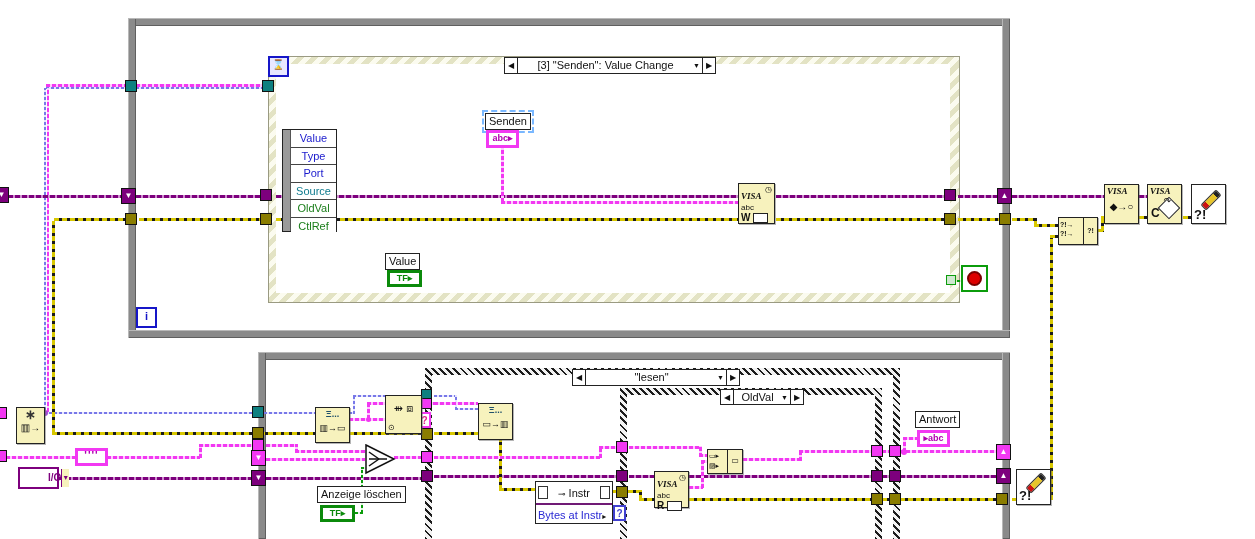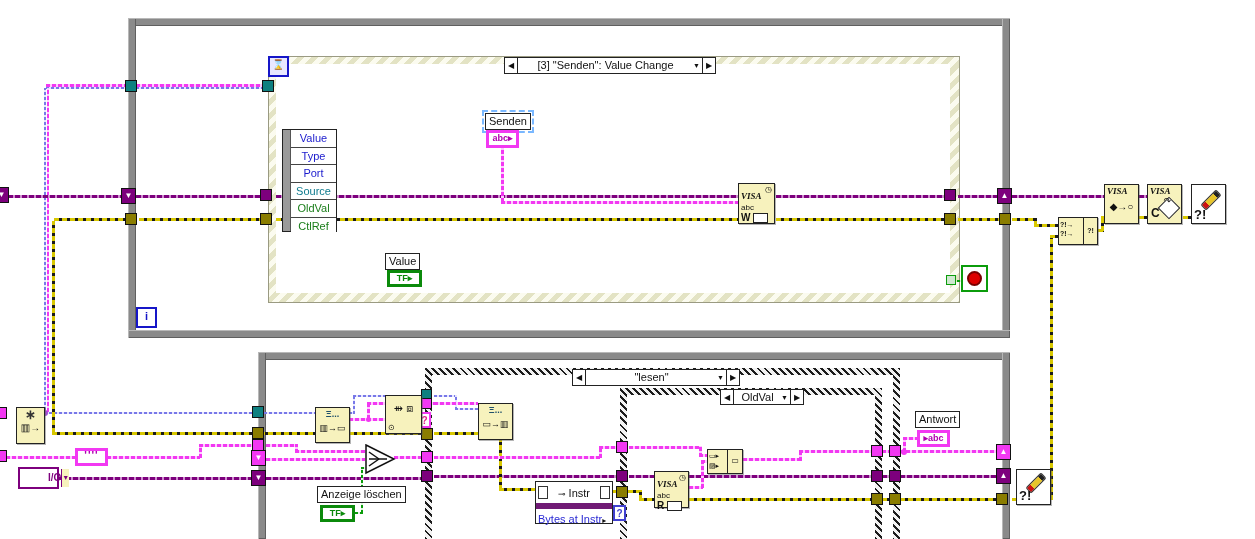--- a/index.html
+++ b/index.html
@@ -347,21 +347,21 @@
     <div style="font-size:9px;line-height:13px;color:#20506a;font-weight:bold;">Ξ...</div>
     <div style="font-size:9px;line-height:14px;">▭→▥</div>
   </div>
 
   <div class="lbl" style="left:317px;top:486px;">Anzeige löschen</div>
   <div class="tfbox" style="left:320px;top:505px;width:35px;height:17px;">
     <span>TF</span><span>▸</span>
   </div>
 
   <div class="abs" style="left:535px;top:481px;width:78px;height:43px;border:1px solid #222;background:#fff;z-index:8;box-sizing:border-box;">
-    <div style="height:21px;border-bottom:6px solid #701a75;display:flex;align-items:center;padding:0 2px;">
+    <div style="height:21px;border-bottom:2px solid #701a75;display:flex;align-items:center;padding:0 2px;">
       <span style="width:8px;height:11px;border:1px solid #333;background:#fff;display:inline-block;"></span>
       <span style="flex:1;text-align:center;font-size:11px;"><span style="font-size:9px;">⊸</span> <span>Instr</span></span>
       <span style="width:8px;height:11px;border:1px solid #333;background:#fff;display:inline-block;"></span>
     </div>
     <div style="height:20px;color:#2a2ad4;font-size:11px;line-height:20px;padding:0 2px;white-space:nowrap;">
       <span>Bytes at Instr</span><span style="color:#111;font-size:8px;">▸</span>
     </div>
   </div>
 
   <div class="node" style="left:654px;top:471px;width:35px;height:37px;padding:1px 2px;">

